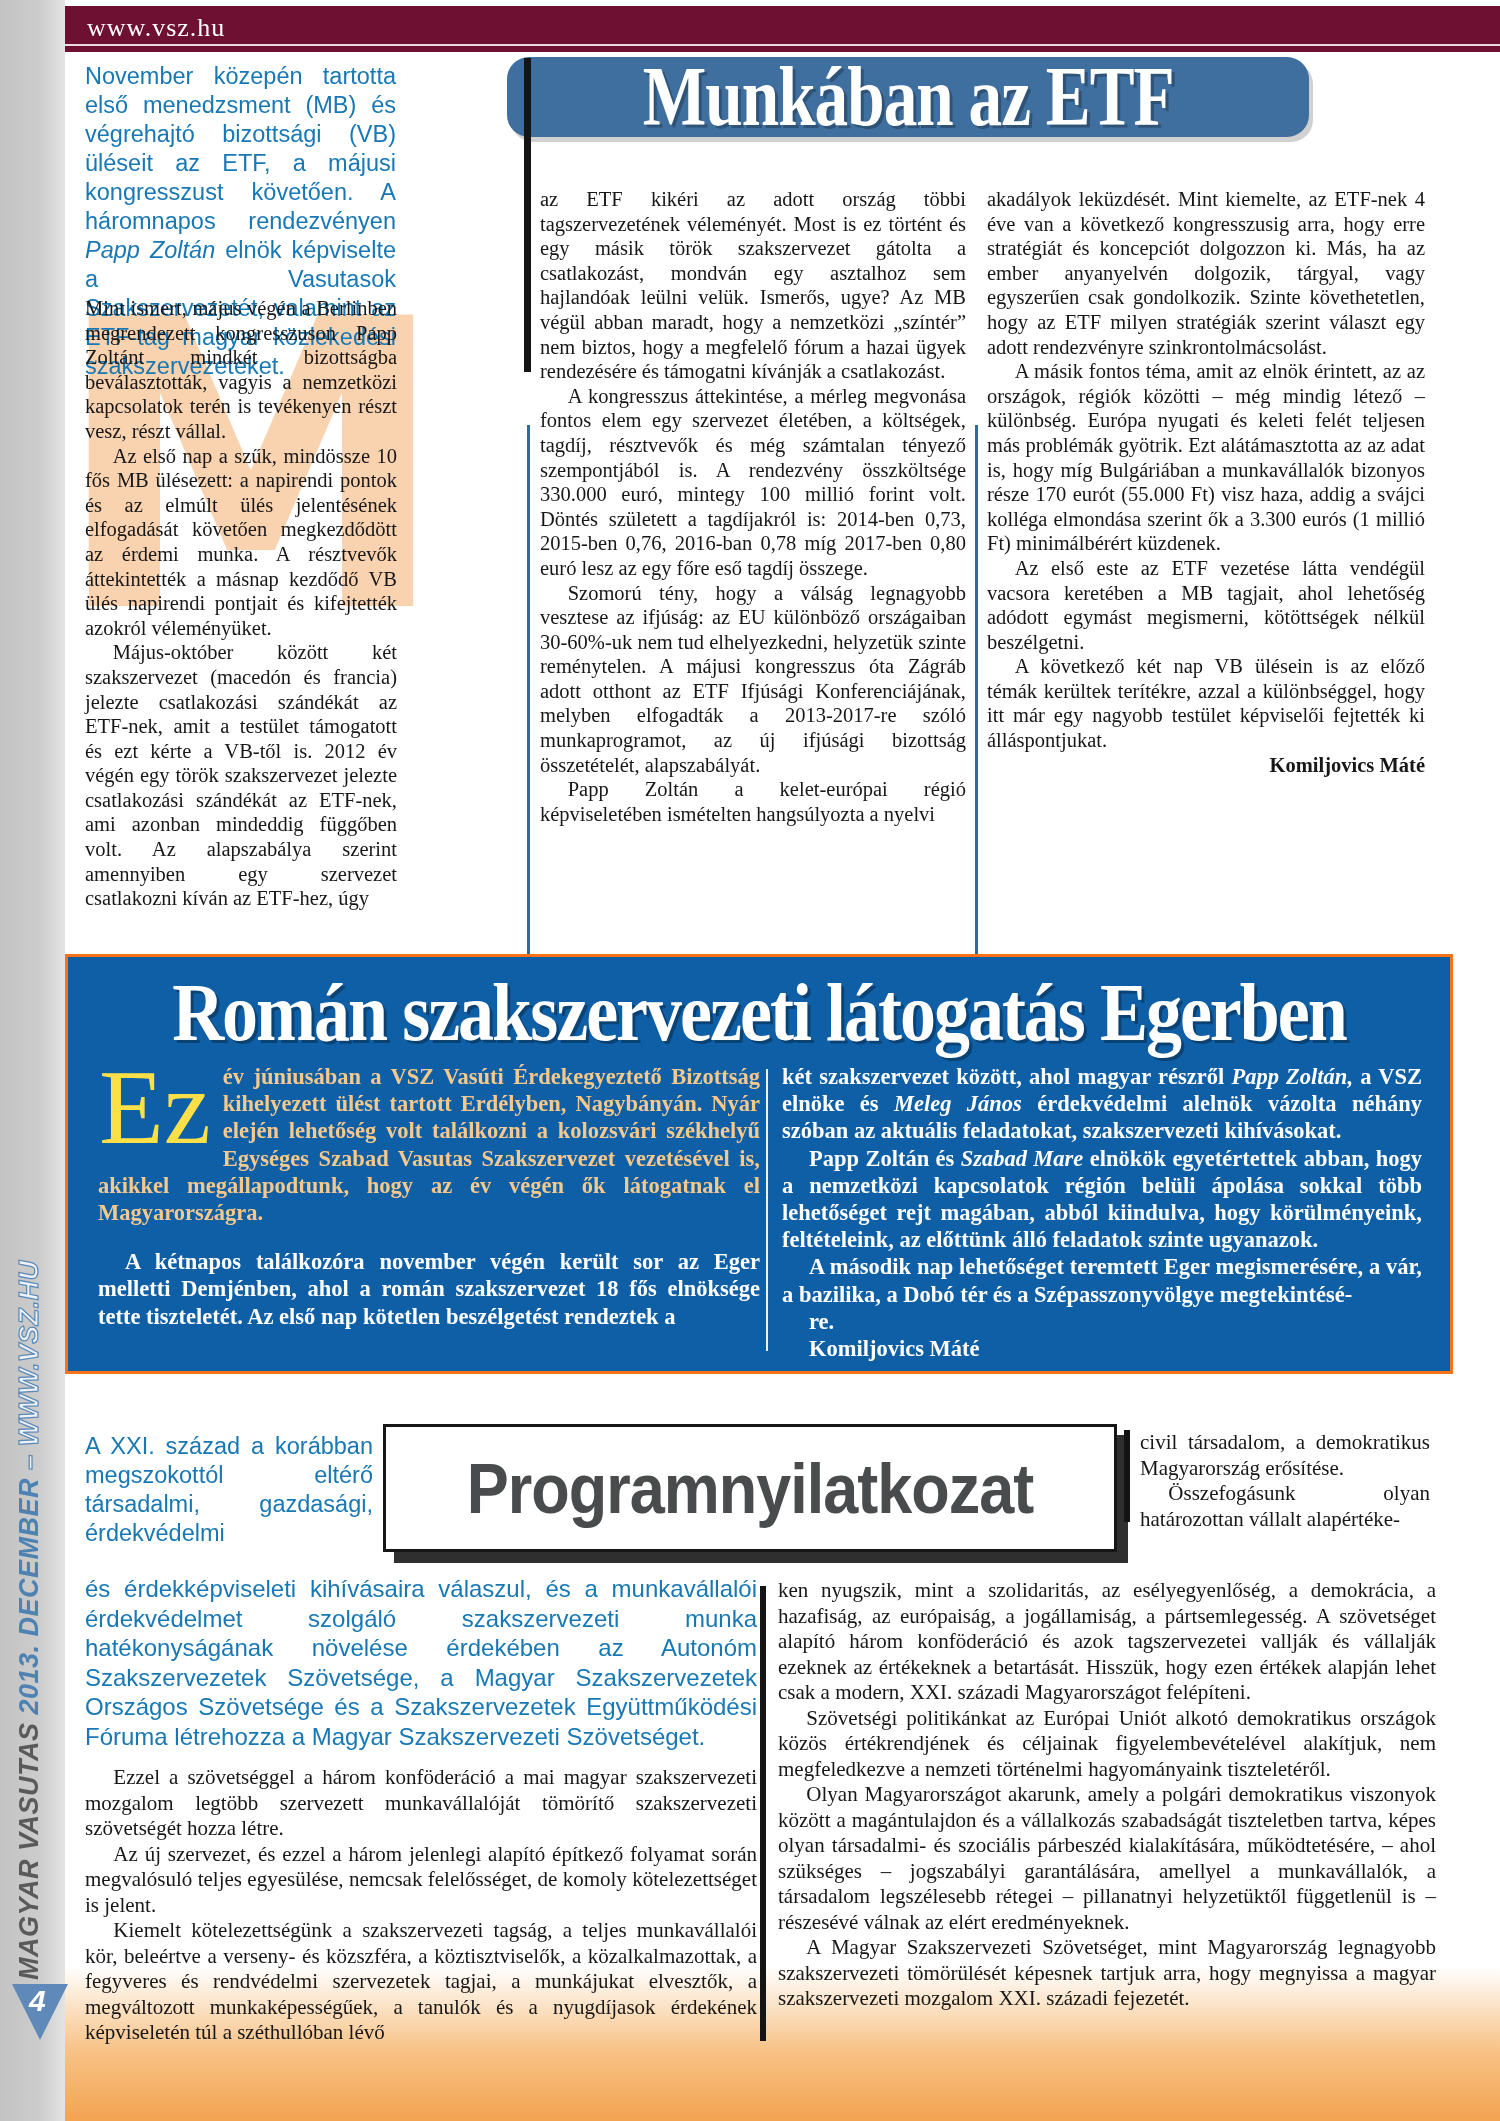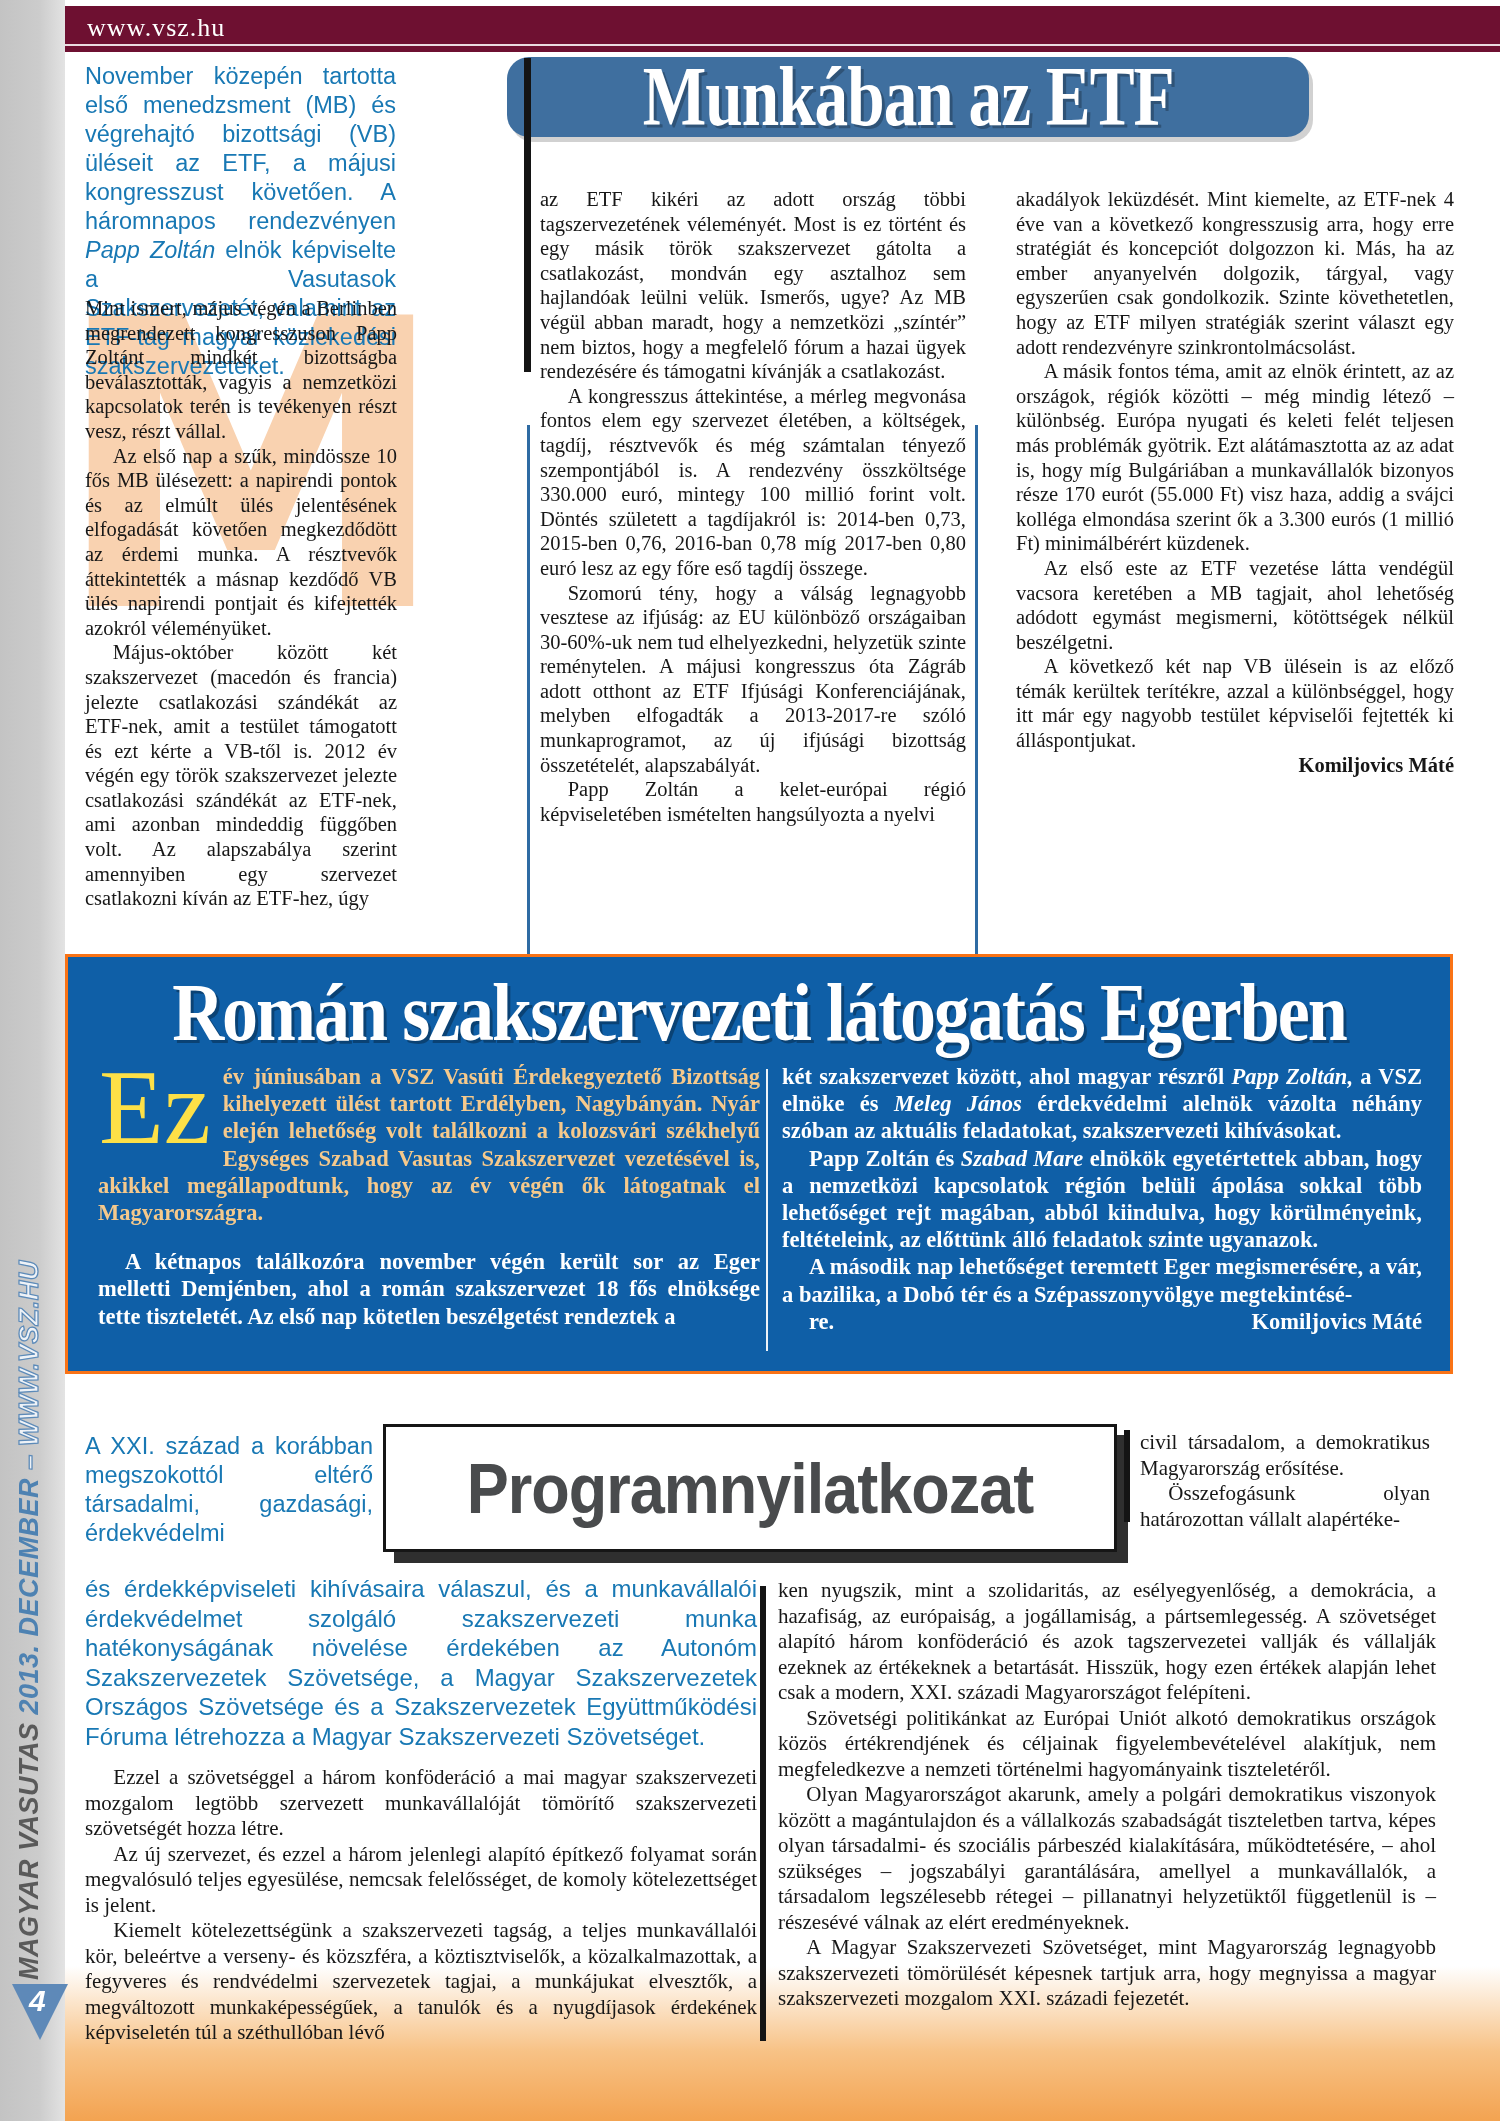--- a/index.html
+++ b/index.html
@@ -66,21 +66,21 @@
             font-size:22.5px;line-height:27.2px;text-align:justify;}
   .eger-col p{margin:0;text-indent:1.2em;}
   .eger-col p.noindent{text-indent:0;}
   .eger-col1{left:30px;width:662px;}
   .eger-col2{left:714px;width:640px;}
   .eger-sep{position:absolute;left:698px;top:112px;width:2px;height:282px;background:rgba(255,255,255,.92);}
   .dropcap{float:left;font-weight:normal;font-size:106px;line-height:86px;
            color:#fde047;margin:2px 12px 0 1px;}
   .peach{color:#f5c98c;}
   .eger-lead{margin-bottom:22px;}
-  .eger-lastline{display:flex;justify-content:space-between;text-indent:0;}
+  .eger-lastline{display:flex;justify-content:space-between;text-indent:0;flex-direction:column;}
 
   
   .prog-titlebox{left:383px;top:1424px;width:728px;height:122px;background:#fff;
                  border:3px solid #161616;box-shadow:11px 11px 0 #2f2f2f;
                  display:flex;align-items:center;justify-content:center;text-align:right;}
   .prog-title{font-family:"Liberation Sans",sans-serif;font-weight:bold;font-size:63px;
               color:#494b4d;letter-spacing:-1px;transform:scale(1,1.12);white-space:nowrap;}
 
   .bottom-grad{left:65px;top:1966px;width:1435px;height:155px;z-index:0;
                background:linear-gradient(180deg,rgba(244,168,82,0) 0%,rgba(244,168,82,.7) 55%,#f3a351 100%);}
@@ -132,21 +132,21 @@
       <p>Május-október között két szakszervezet (macedón és francia) jelezte csatlakozási szándékát az ETF-nek, amit a testület támogatott és ezt kérte a VB-től is. 2012 év végén egy török szakszervezet jelezte csatlakozási szándékát az ETF-nek, ami azonban mindeddig függőben volt. Az alapszabálya szerint amennyiben egy szervezet csatlakozni kíván az ETF-hez, úgy</p>
     </div>
 
   <div class="abs body-text etf-body z1" style="left:540px;top:187px;width:426px;">
       <p class="noindent">az ETF kikéri az adott ország többi tagszervezetének véleményét. Most is ez történt és egy másik török szakszervezet gátolta a csatlakozást, mondván egy asztalhoz sem hajlandóak leülni velük. Ismerős, ugye? Az MB végül abban maradt, hogy a nemzetközi „színtér” nem biztos, hogy a megfelelő fórum a hazai ügyek rendezésére és támogatni kívánják a csatlakozást.</p>
       <p>A kongresszus áttekintése, a mérleg megvonása fontos elem egy szervezet életében, a költségek, tagdíj, résztvevők és még számtalan tényező szempontjából is. A rendezvény összköltsége 330.000 euró, mintegy 100 millió forint volt. Döntés született a tagdíjakról is: 2014-ben 0,73, 2015-ben 0,76, 2016-ban 0,78 míg 2017-ben 0,80 euró lesz az egy főre eső tagdíj összege.</p>
       <p>Szomorú tény, hogy a válság legnagyobb vesztese az ifjúság: az EU különböző országaiban 30-60%-uk nem tud elhelyezkedni, helyzetük szinte reménytelen. A májusi kongresszus óta Zágráb adott otthont az ETF Ifjúsági Konferenciájának, melyben elfogadták a 2013-2017-re szóló munkaprogramot, az új ifjúsági bizottság összetételét, alapszabályát.</p>
       <p>Papp Zoltán a kelet-európai régió képviseletében ismételten hangsúlyozta a nyelvi</p>
     </div>
 
-  <div class="abs body-text etf-body z1" style="left:1016px;top:187px;width:438px;">
+  <div class="abs body-text etf-body z1" style="left:987px;top:187px;width:438px;">
     <div>
         <p class="noindent">akadályok leküzdését. Mint kiemelte, az ETF-nek 4 éve van a következő kongresszusig arra, hogy erre stratégiát és koncepciót dolgozzon ki. Más, ha az ember anyanyelvén dolgozik, tárgyal, vagy egyszerűen csak gondolkozik. Szinte követhetetlen, hogy az ETF milyen stratégiák szerint választ egy adott rendezvényre szinkrontolmácsolást.</p>
         <p>A másik fontos téma, amit az elnök érintett, az az országok, régiók közötti – még mindig létező – különbség. Európa nyugati és keleti felét teljesen más problémák gyötrik. Ezt alátámasztotta az az adat is, hogy míg Bulgáriában a munkavállalók bizonyos része 170 eurót (55.000 Ft) visz haza, addig a svájci kolléga elmondása szerint ők a 3.300 eurós (1 millió Ft) minimálbérért küzdenek.</p>
         <p>Az első este az ETF vezetése látta vendégül vacsora keretében a MB tagjait, ahol lehetőség adódott egymást megismerni, kötöttségek nélkül beszélgetni.</p>
         <p>A következő két nap VB ülésein is az előző témák kerültek terítékre, azzal a különbséggel, hogy itt már egy nagyobb testület képviselői fejtették ki álláspontjukat.</p>
       </div>
     <p class="byline">Komiljovics Máté</p>
   </div>
 
   <div class="abs eger-box">

